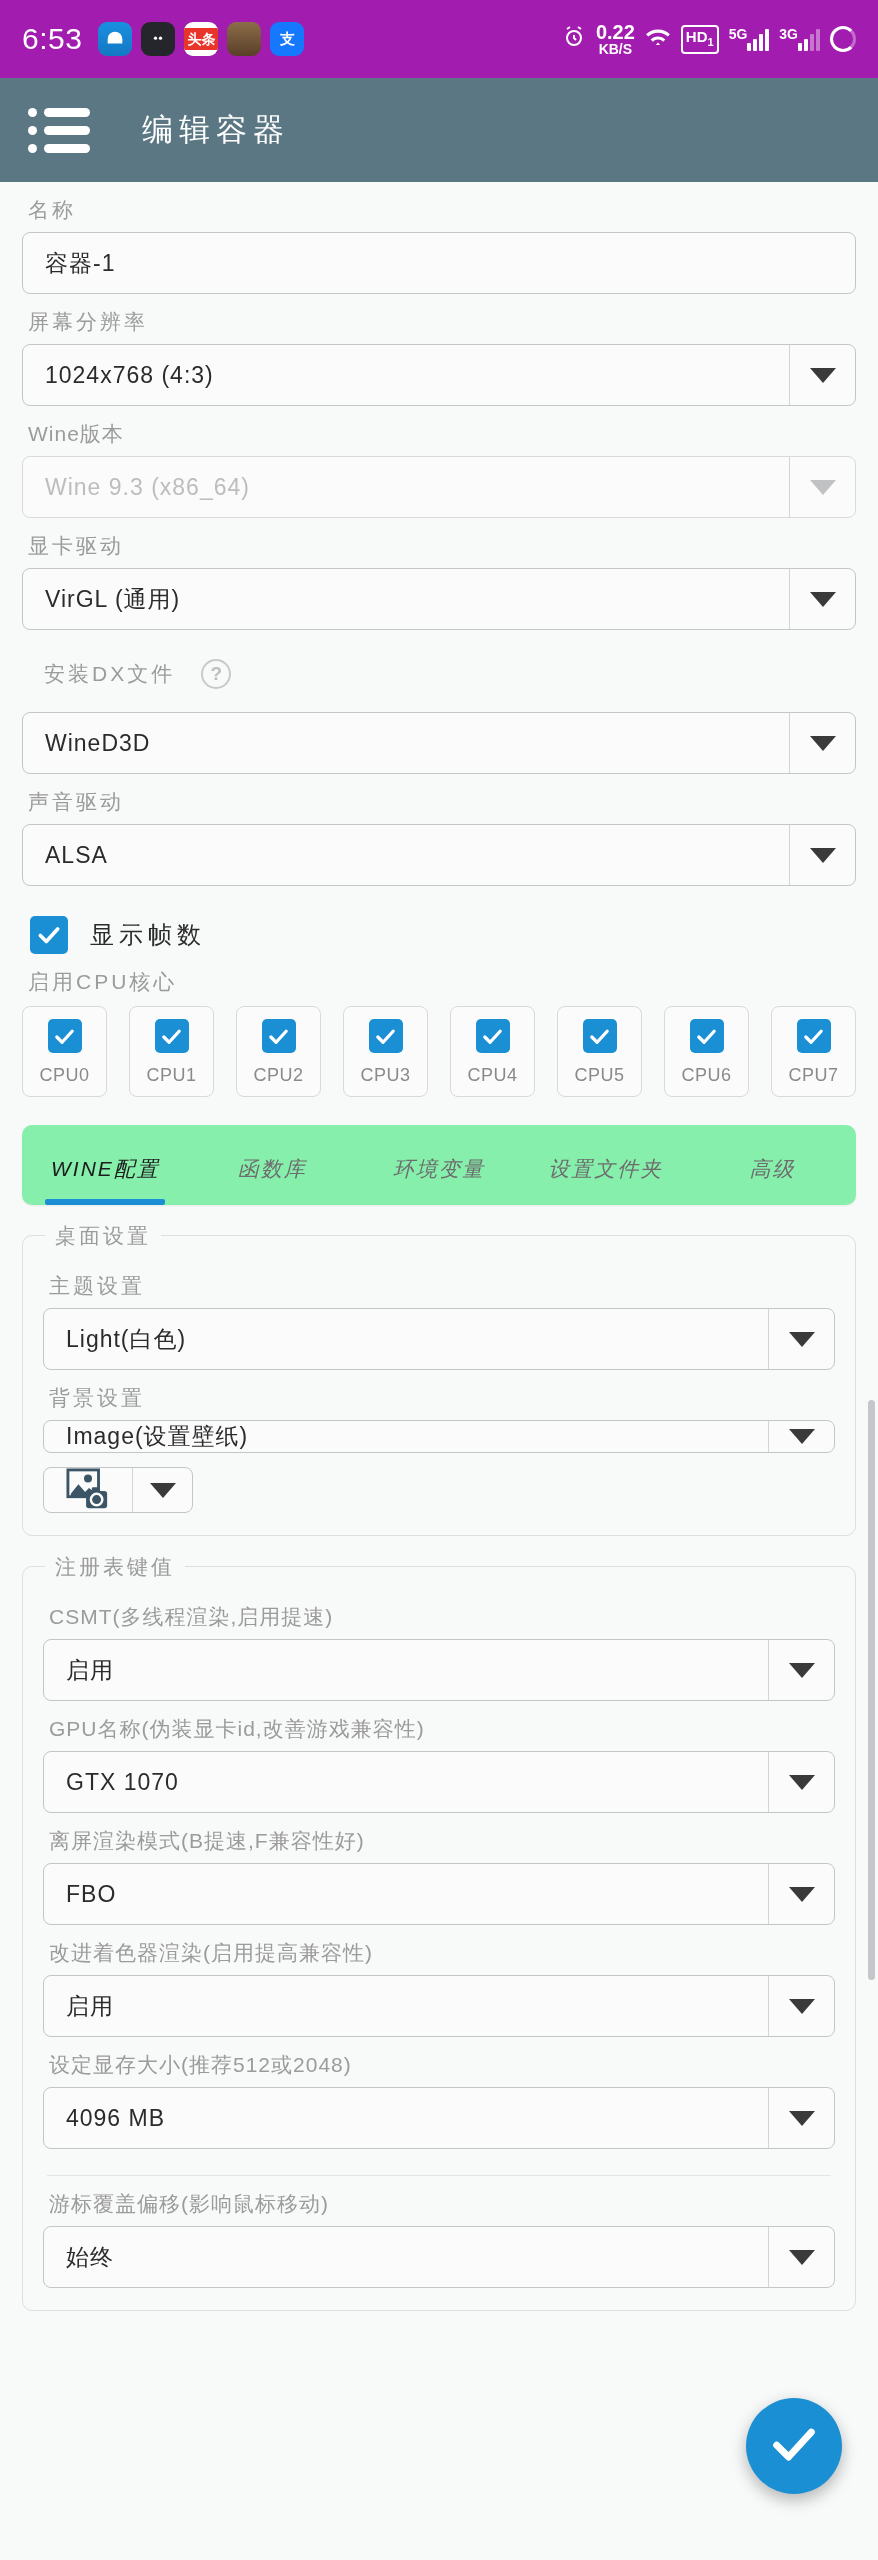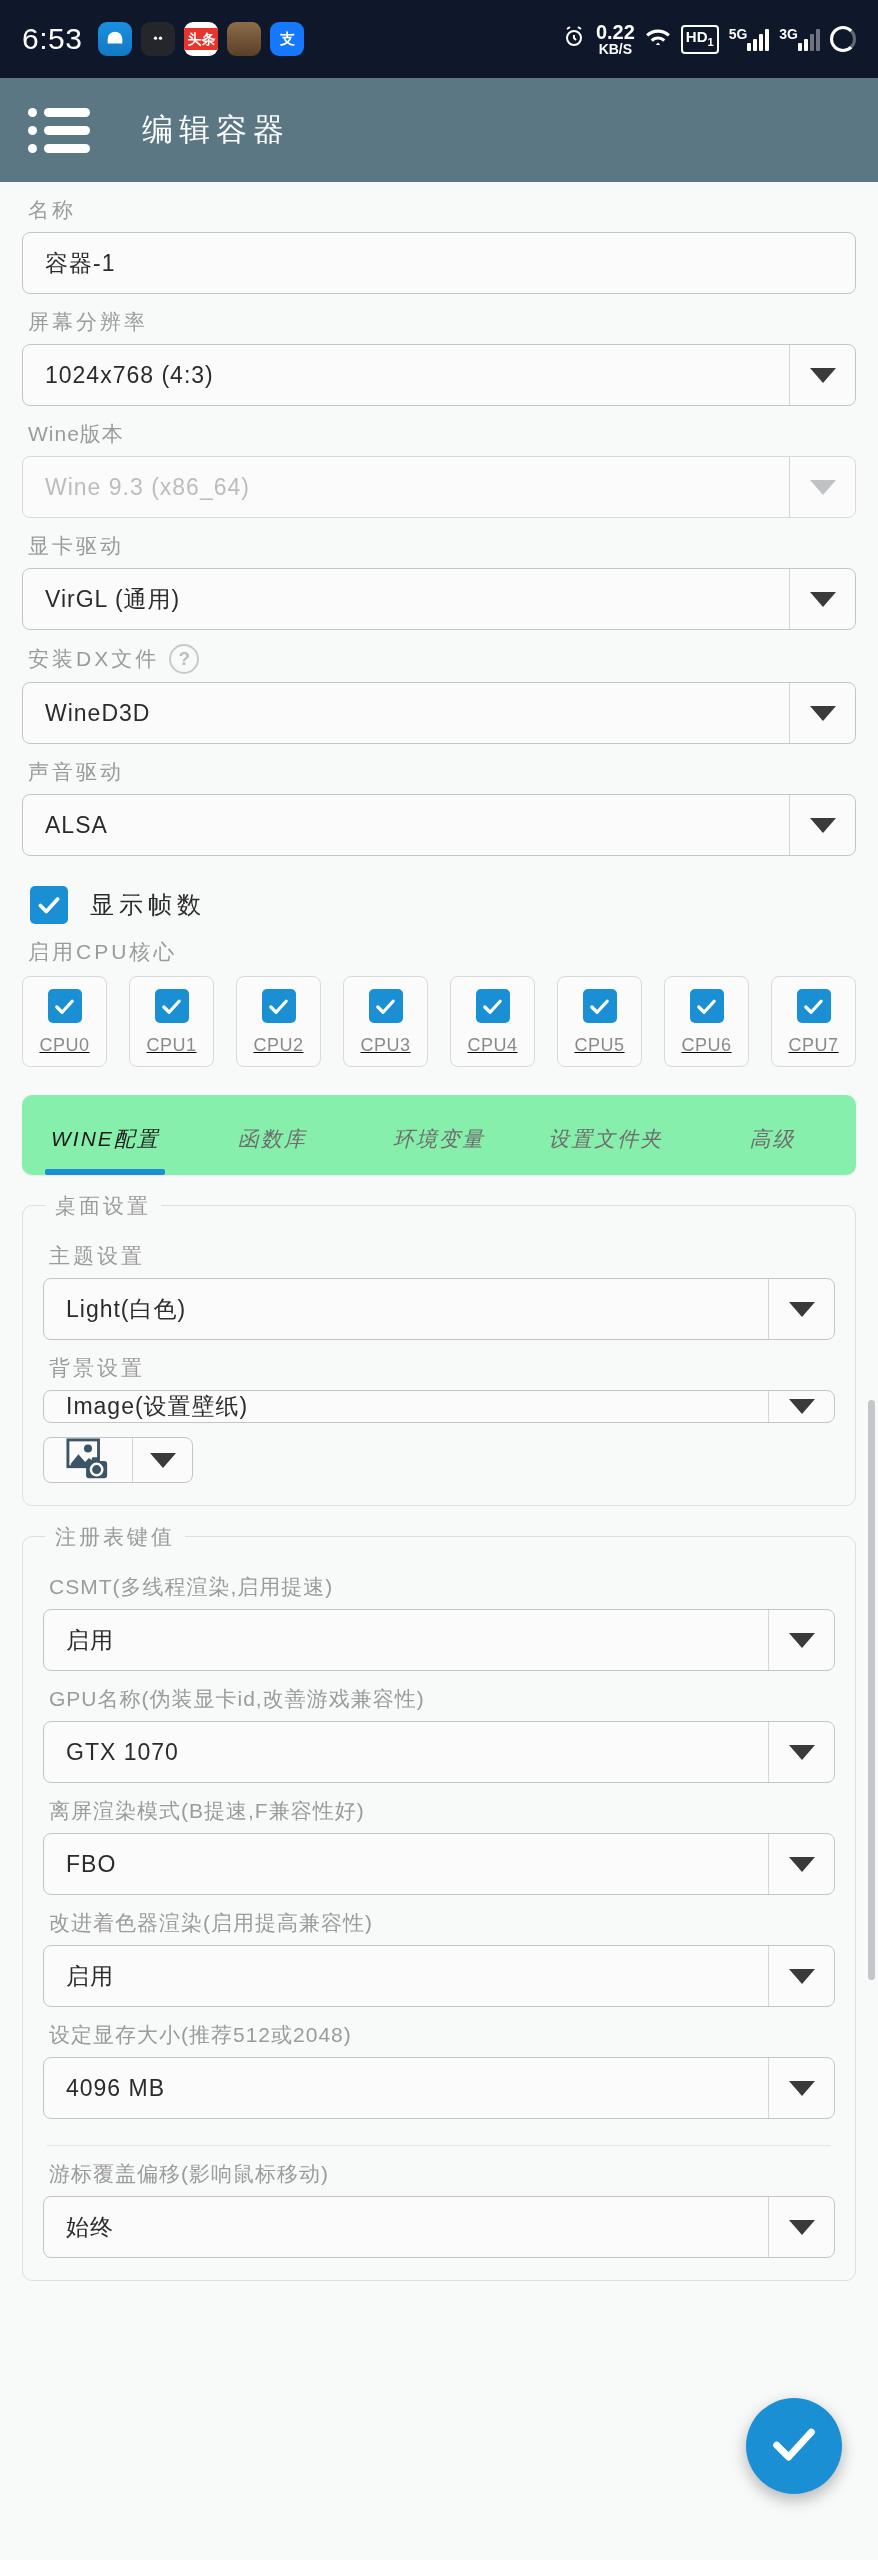--- a/index.html
+++ b/index.html
@@ -6,21 +6,21 @@
   html, body {
     width: 878px; height: 2560px;
     background: #f7f7f7;
     font-family: "Liberation Sans", "DejaVu Sans", sans-serif;
     overflow: hidden;
   }
   #app { position: relative; width: 878px; height: 2560px; background: #f7f8f8; }
 
   
   .statusbar {
-    height: 78px; background: #0f172a;
+    height: 78px; background: #a21caf;
     display: flex; align-items: center;
     padding: 0 22px; color: #fff;
   }
   .sb-time { font-size: 30px; font-weight: 500; letter-spacing: .5px; }
   .sb-left-icons { display: flex; align-items: center; gap: 9px; margin-left: 16px; }
   .appicon { width: 34px; height: 34px; border-radius: 9px;
              display: flex; align-items: center; justify-content: center;
              font-size: 15px; font-weight: 700; color: #fff; overflow: hidden; }
   .ic-qq   { background: linear-gradient(#1a8fe0,#1378c4); }
   .ic-dark { background: #24262b; }
@@ -55,21 +55,21 @@
                   margin-left: 52px; font-weight: 400; }
 
   
   .content { position: absolute; top: 182px; left: 0; right: 0; bottom: 0;
              background: #f8f9f9; padding: 0 22px 0 22px; }
 
   .field-label { font-size: 21px; color: #9b9b9b; letter-spacing: 3px;
                  margin: 14px 0 8px 6px; }
   .field-label.tight { letter-spacing: 1px; }
   .label-row { display: flex; align-items: center; gap: 10px; margin: 14px 0 8px 6px; }
-  .label-row .field-label { margin: 0; }
+  .label-row .field-label { margin: 16px; }
   .help-icon { width: 30px; height: 30px; border-radius: 50%; border: 2px solid #c9c9c9;
                color: #bdbdbd; font-size: 19px; display: flex;
                align-items: center; justify-content: center; font-weight: 700; }
 
   .input-box { height: 62px; border: 1px solid #c2c6c8; border-radius: 8px;
                background: #fbfbfb; display: flex; align-items: center;
                padding: 0 22px; font-size: 23px; color: #2b2b2b; letter-spacing: 1px; }
 
   .select-wrap { display: flex; align-items: stretch;
                  border: 1px solid #c2c6c8; border-radius: 8px;
@@ -85,21 +85,21 @@
   .select-wrap.disabled .caret { border-top-color: #c0c2c4; }
 
   
   .cbrow { display: flex; align-items: center; gap: 22px; margin: 30px 0 6px 8px; }
   .cbox { width: 38px; height: 38px; border-radius: 5px; background: #1b8fd4;
           display: flex; align-items: center; justify-content: center; }
   .cbox svg { width: 26px; height: 26px; }
   .cbrow .txt { font-size: 24px; color: #2b2b2b; letter-spacing: 5px; }
 
   
-  .cpu-row { display: flex; gap: 22px; margin-top: 10px; text-decoration: underline; }
+  .cpu-row { display: flex; gap: 22px; margin-top: 10px; }
   .cpu-cell { flex: 1; border: 1px solid #d7dadc; border-radius: 8px;
               background: #fbfbfb; padding: 12px 0 10px;
               display: flex; flex-direction: column; align-items: center; gap: 12px; }
   .cpu-cell .cbox { width: 34px; height: 34px; }
   .cpu-cell .cbox svg { width: 23px; height: 23px; }
   .cpu-cell .lbl { font-size: 18px; color: #8a8a8a; letter-spacing: .5px; }
 
   
   .tabs { margin-top: 28px; background: #86efac; border-radius: 10px;
           display: flex; align-items: flex-end; height: 80px;

